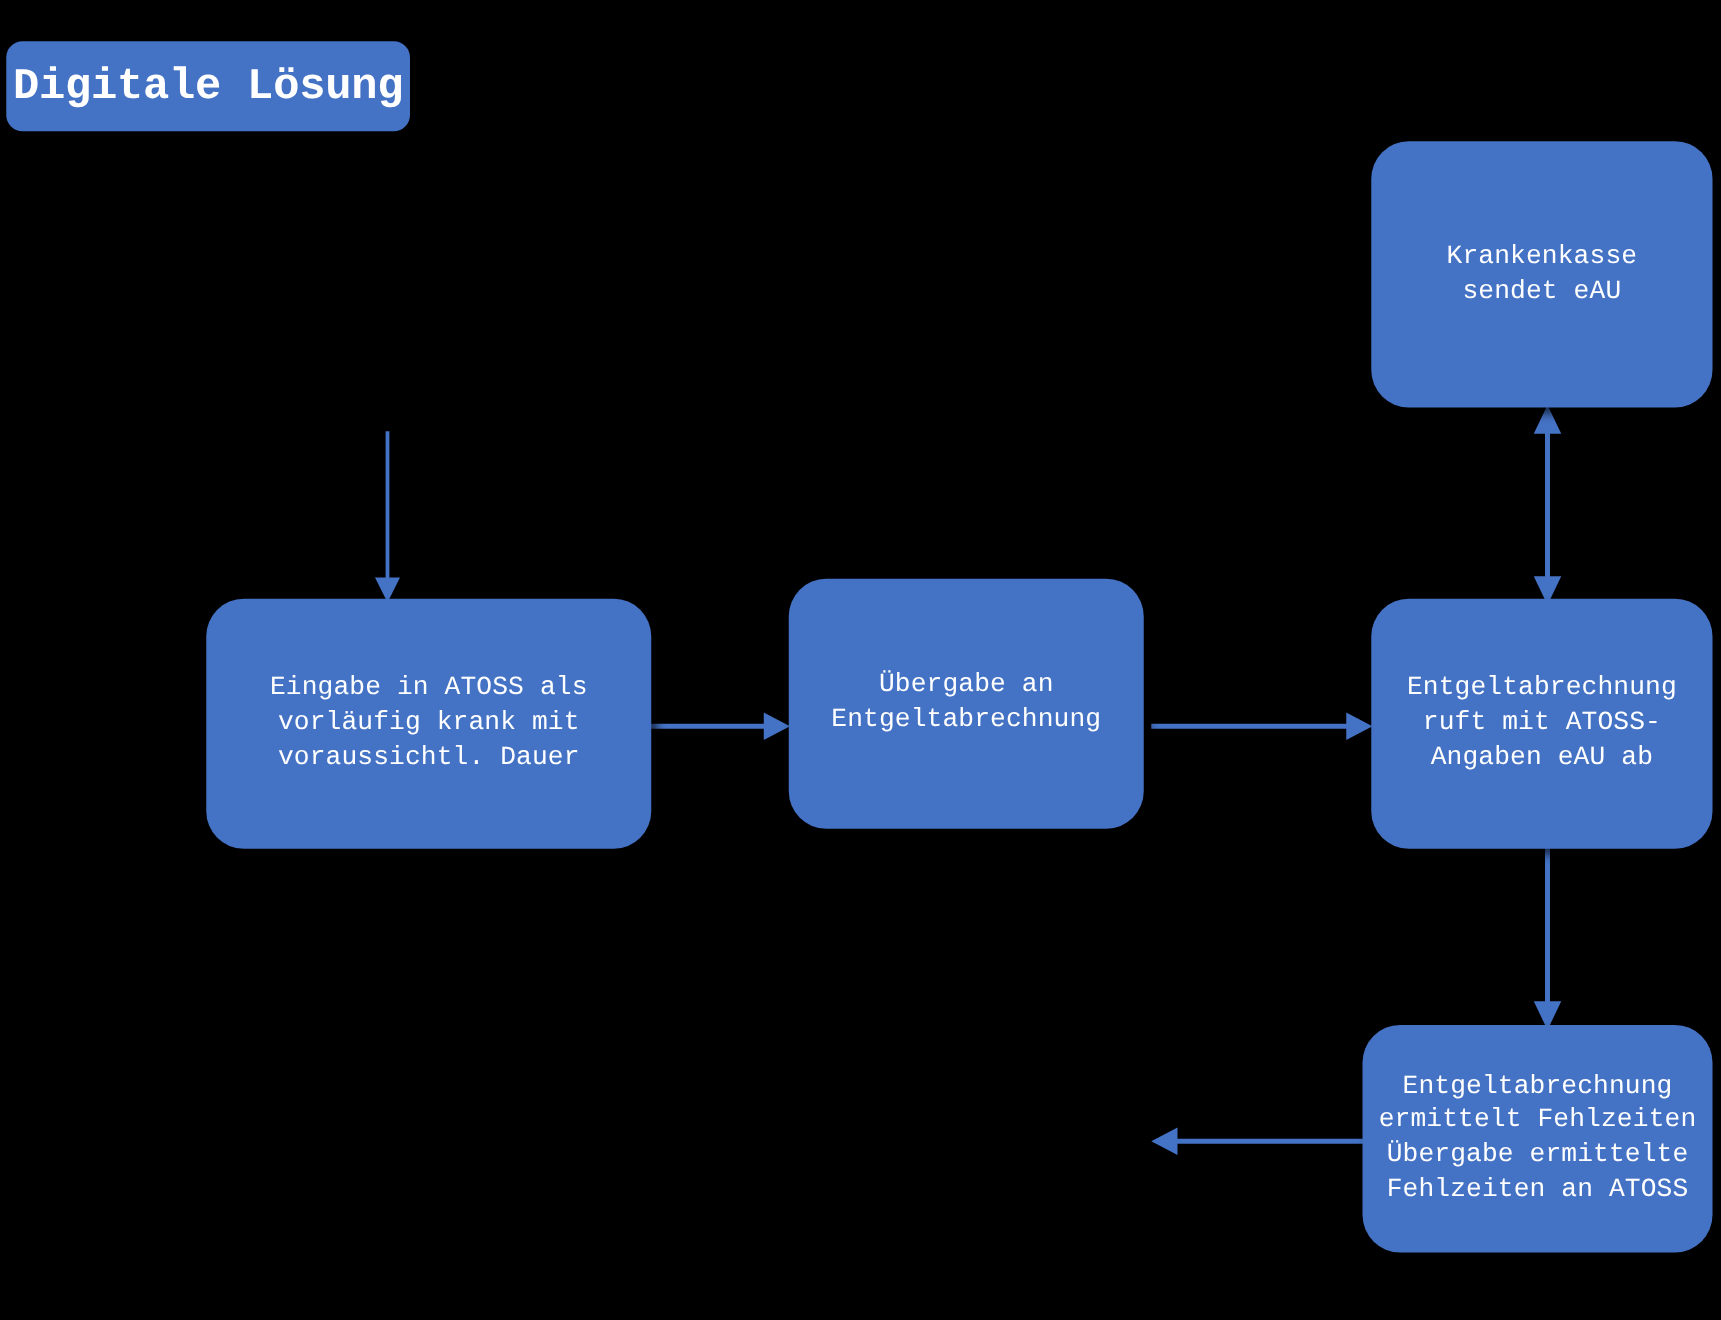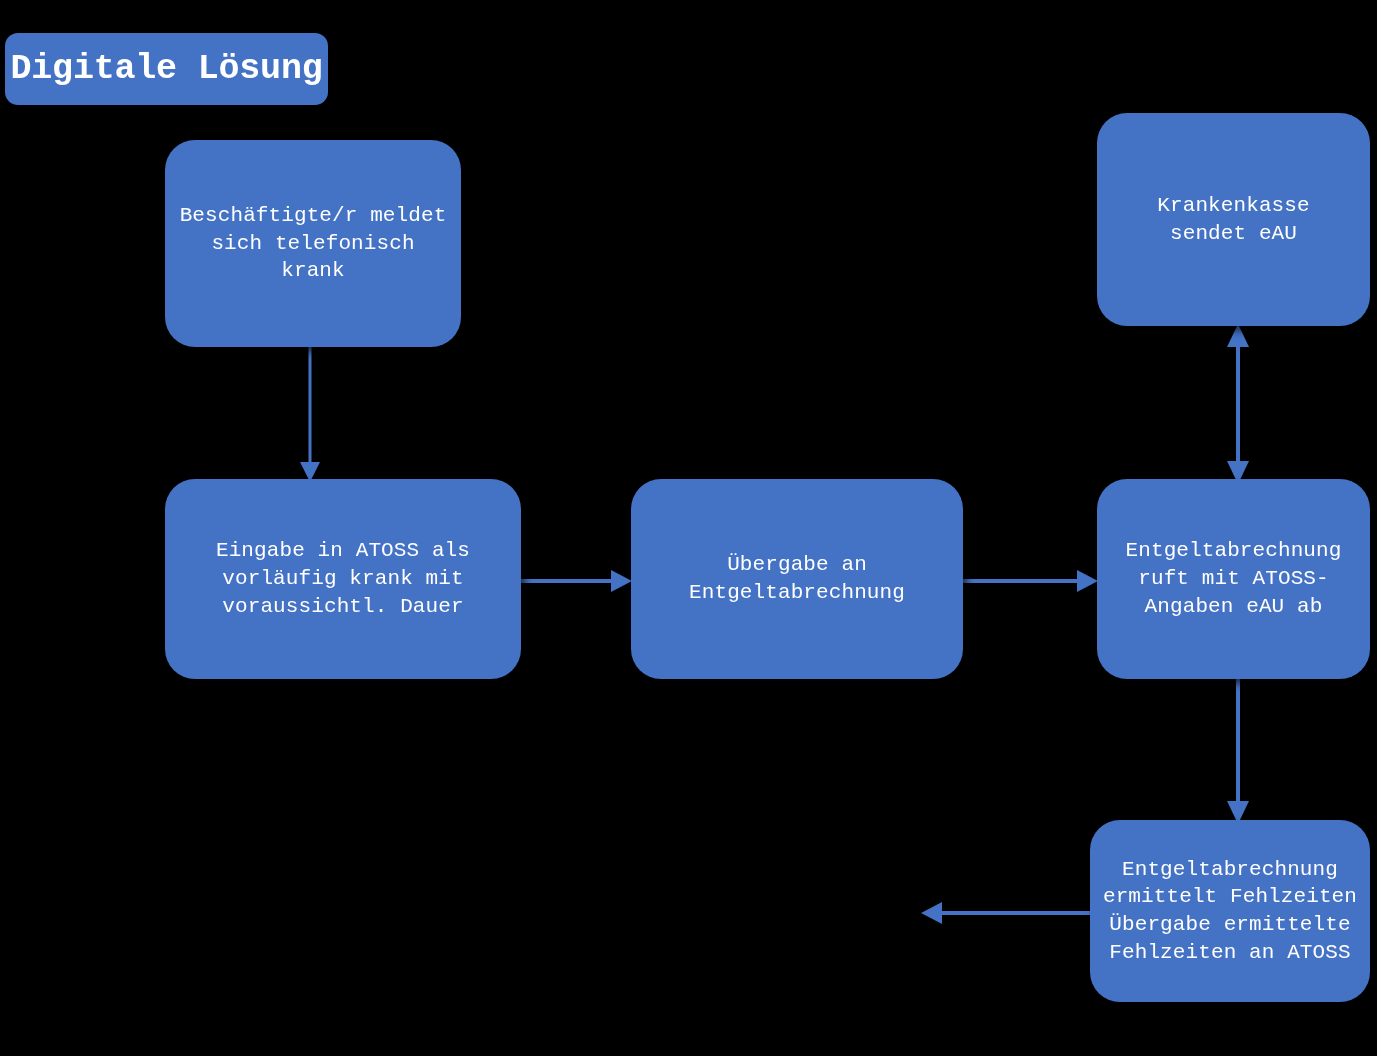--- a/index.html
+++ b/index.html
@@ -115,32 +115,28 @@
     </svg>
   </div>
 
   <div class="conn" style="left:918px; top:868px;">
     <svg width="180" height="40" viewBox="0 0 180 40">
       <line x1="178" y1="18" x2="18" y2="18" stroke="#4472C4" stroke-width="4"></line>
       <polygon points="3,18 24,7 24,29" fill="#4472C4"></polygon>
     </svg>
   </div>
 
-  <div class="node" style="left:165px; top:113px; width:296px; height:207px;">
-    <span class="node-text">Beschäftigte/r meldet
-sich telefonisch krank</span>
-  </div>
 
   <div class="node" style="left:165px; top:452px; width:356px; height:200px;">
     <span class="node-text">Eingabe in ATOSS als
 vorläufig krank mit
 voraussichtl. Dauer</span>
   </div>
 
-  <div class="node" style="left:631px; top:452px; width:332px; height:200px;">
+  <div class="node" style="left:631px; top:436px; width:284px; height:200px;">
     <span class="node-text">Übergabe an
 Entgeltabrechnung</span>
   </div>
 
   <div class="node" style="left:1097px; top:86px; width:273px; height:213px;">
     <span class="node-text">Krankenkasse
 sendet eAU</span>
   </div>
 
   <div class="node" style="left:1097px; top:452px; width:273px; height:200px;">

